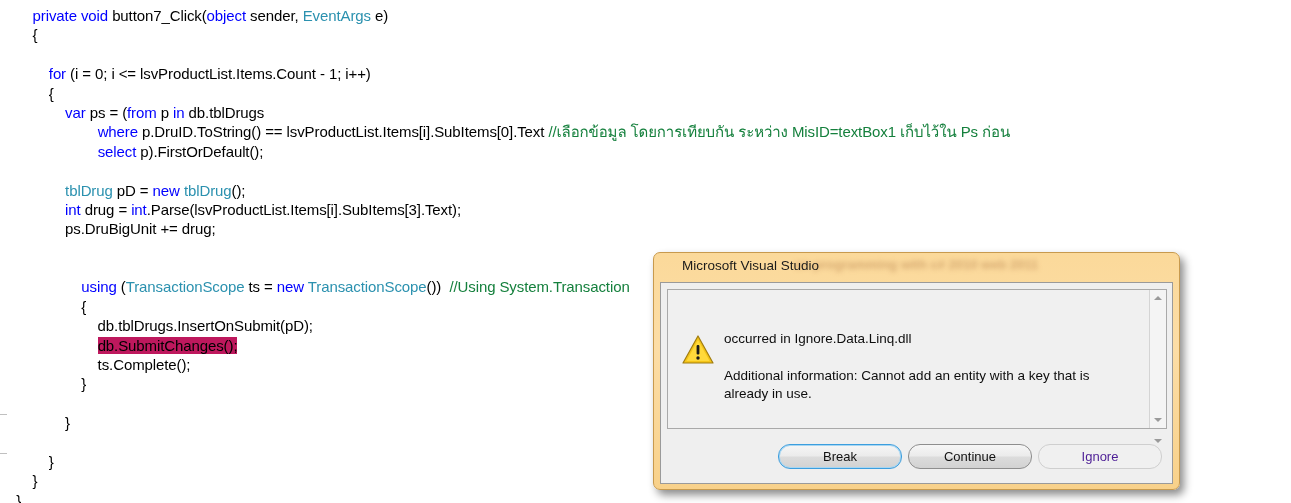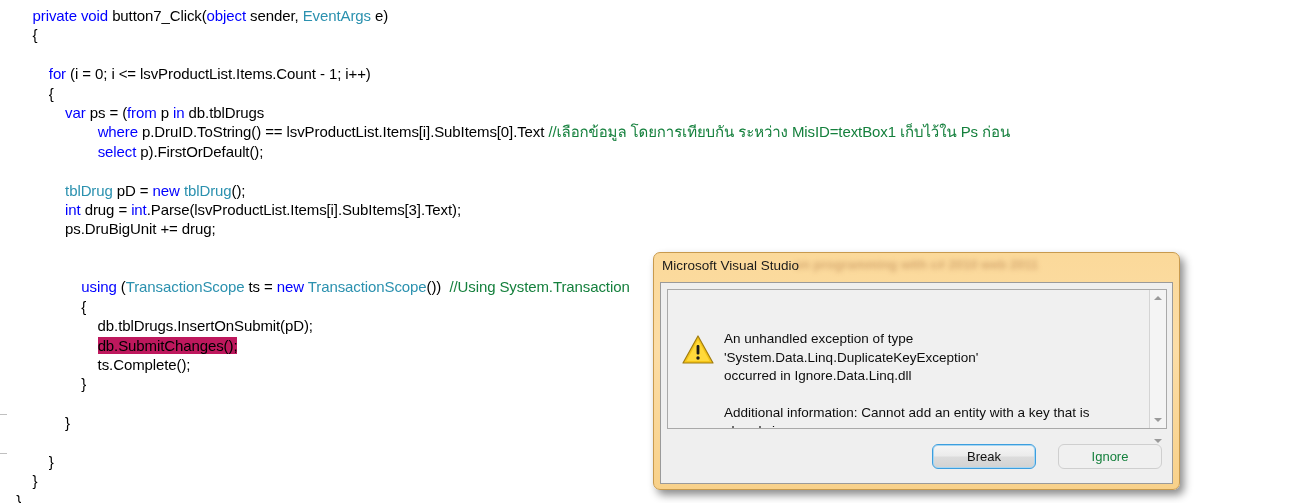--- a/index.html
+++ b/index.html
@@ -59,21 +59,21 @@
     height: 238px;
     border-radius: 7px;
     background: linear-gradient(to bottom, #fbd99a 0%, #fcdda6 40%, #f8d18a 100%);
     border: 1px solid #c89a4e;
     box-shadow: 4px 5px 9px rgba(0,0,0,0.45);
     box-sizing: border-box;
     padding: 0;
   }
   #dialog-titlebar {
     height: 25px;
-    padding: 5px 0 0 8px;
+    padding: 5px 0 0 28px;
     box-sizing: border-box;
     position: relative;
     overflow: hidden;
     border-radius: 6px 6px 0 0;
   }
   
   #title-ghost {
     position: absolute;
     left: 140px;
     top: 4px;
@@ -166,43 +166,42 @@
     left: 0;
     bottom: 14px;
     width: 511px;
     display: flex;
     justify-content: flex-end;
     gap: 6px;
     padding-right: 10px;
     box-sizing: border-box;
   }
   .btn {
-    width: 104px;
+    width: 124px;
     height: 25px;
     font-size: 13px;
     font-family: "Liberation Sans", sans-serif;
     color: #111111;
     background: linear-gradient(to bottom, #f6f6f6 0%, #ebebeb 48%, #dcdcdc 52%, #d2d2d2 100%);
     border: 1px solid #8e8e8e;
-    border-radius: 6px;
+    border-radius: 12px;
     display: flex;
     align-items: center;
     justify-content: center;
     cursor: default;
     box-sizing: border-box;
   }
   .btn.focused {
     border: 1px solid #3c9ede;
     box-shadow: 0 0 0 1px #a7d6f2 inset;
   }
   .btn.disabled {
-    color: #15803d;
+    color: #4c1d95;
     background: #f0f0f0;
     border: 1px solid #cfcfcf;
-    margin-left: 16px;
   }
 
   
   #body-scroll-arrow {
     position: absolute;
     right: 8px;
     top: 152px;
     width: 12px;
     height: 12px;
     display: flex;
@@ -231,38 +230,38 @@
     <div id="message-pane">
 
       <svg id="warn-icon" viewBox="0 0 32 29">
         <polygon points="16,1 31,28 1,28" fill="#f5c518" stroke="#a07c10" stroke-width="1.2" stroke-linejoin="round"></polygon>
         <polygon points="16,5 27.5,26 4.5,26" fill="#ffd93b" stroke="none"></polygon>
         <rect x="14.6" y="10" width="2.8" height="9.5" rx="1" fill="#1a1a1a"></rect>
         <circle cx="16" cy="23" r="1.7" fill="#1a1a1a"></circle>
       </svg>
 
       <div id="message-text">
-        <p>An unhandled exception of type 'System.Data.Linq.DuplicateKeyException'</p>
         <p>occurred in Ignore.Data.Linq.dll</p>
         <p class="second">Additional information: Cannot add an entity with a key that is already in use.</p>
       </div>
 
       <div id="msg-scrollbar">
         <div class="sb-arrow up">
           <span class="tri up"></span>
         </div>
         <div class="sb-arrow down">
           <span class="tri down"></span>
         </div>
       </div>
     </div>
 
     <div id="body-scroll-arrow">
       <span class="tri down"></span>
     </div>
 
     <div id="button-row">
       <div class="btn focused">Break</div>
+      <div class="btn">Continue</div>
       <div class="btn disabled">Ignore</div>
     </div>
 
   </div>
 </div>
 
 </body></html>

